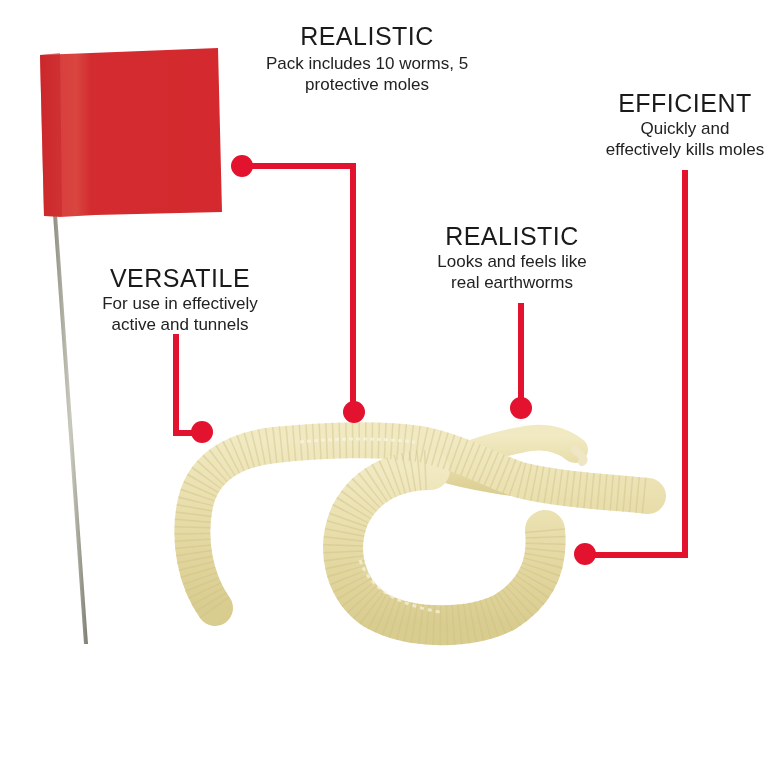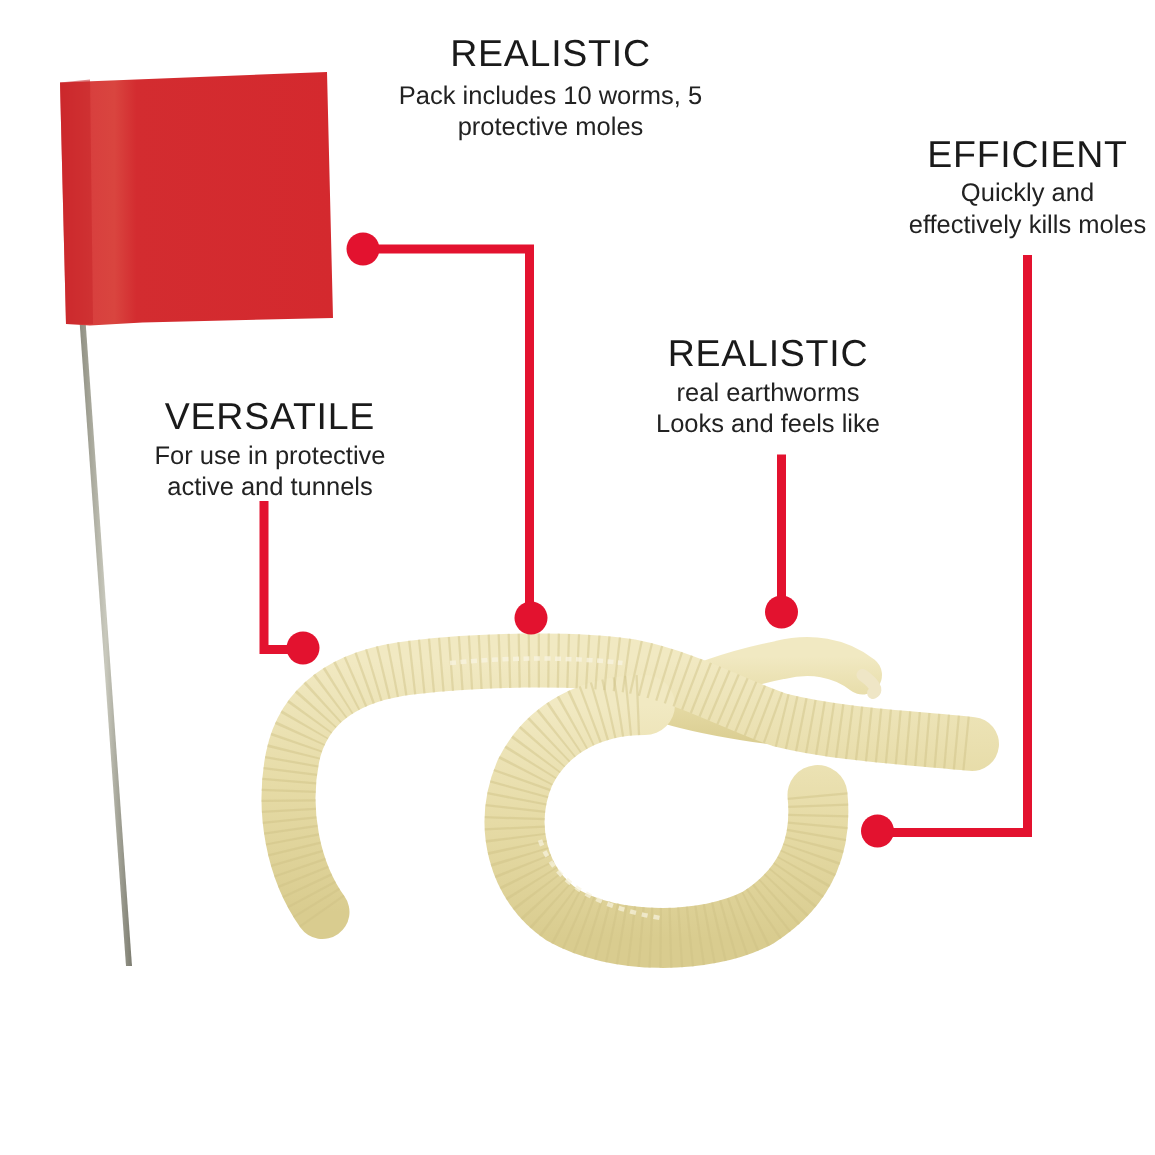--- a/index.html
+++ b/index.html
@@ -146,26 +146,26 @@
     <span class="title">EFFICIENT</span>
     <span class="body">
       <span class="line">Quickly and</span>
       <span class="line">effectively kills moles</span>
     </span>
   </div>
 
   <div class="callout" id="callout-versatile">
     <span class="title">VERSATILE</span>
     <span class="body">
-      <span class="line">For use in protective</span>
+      <span class="line">For use in effectively</span>
       <span class="line">active and tunnels</span>
     </span>
   </div>
 
   <div class="callout" id="callout-realistic">
     <span class="title">REALISTIC</span>
     <span class="body">
+      <span class="line">Looks and feels like</span>
       <span class="line">real earthworms</span>
-      <span class="line">Looks and feels like</span>
     </span>
   </div>
 
 </div>
 
 </body></html>

